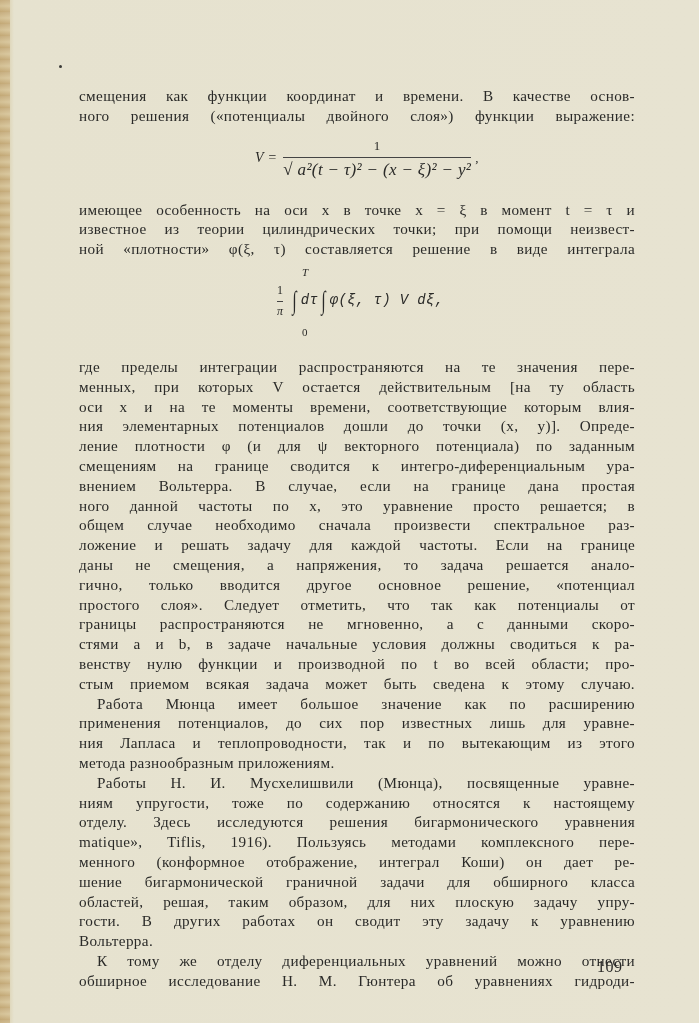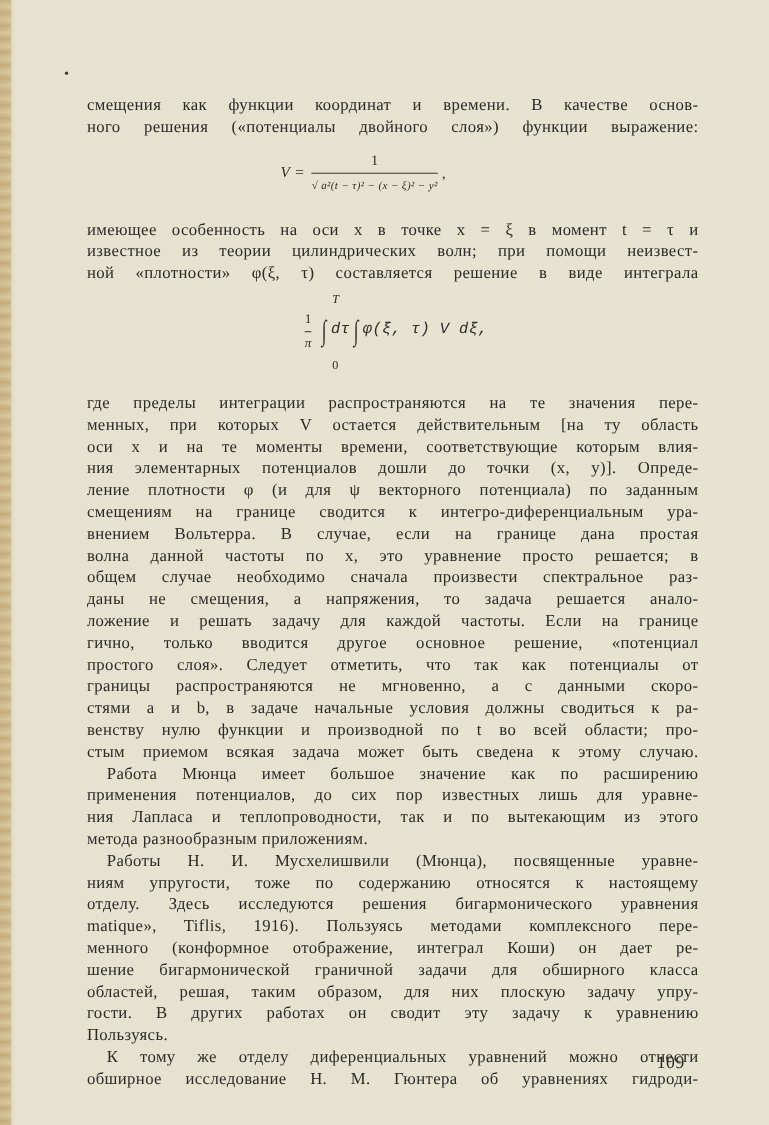--- a/index.html
+++ b/index.html
@@ -31,21 +31,21 @@
     .formula1 {
       position: relative; height: 60px; margin: 6px 0 8px 0;
     }
     .f1 {
       position: absolute; left: 176px; top: 4px;
       font-style: italic; font-size: 13px; display: flex; align-items: center;
     }
     .f1 .lhs { margin-right: 6px; font-size: 14px; }
     .frac { display: inline-flex; flex-direction: column; align-items: center; }
     .frac .num { font-style: normal; font-size: 13px; padding-bottom: 2px; }
-    .frac .den { border-top: 1px solid #444; padding-top: 2px; font-size: 10px; }
+    .frac .den { border-top: 1px solid #444; padding-top: 2px; font-size: 17px; }
     .f1 .comma { margin-left: 4px; font-style: normal; }
     .formula2 {
       position: relative; height: 86px; margin: 4px 0 8px 0;
     }
     .f2 {
       position: absolute; left: 198px; top: 0px; font-size: 14px;
     }
     .f2 .T { position: absolute; left: 25px; top: 0; font-style: italic; font-size: 11px; }
     .f2 .zero { position: absolute; left: 25px; top: 60px; font-size: 11px; }
     .f2 .body { position: absolute; left: 0; top: 18px; white-space: nowrap; display: flex; align-items: center; }
@@ -77,21 +77,21 @@
       <span class="frac">
         <span class="num">1</span>
         <span class="den">√ a²(t − τ)² − (x − ξ)² − y²</span>
       </span>
       <span class="comma">,</span>
     </div>
   </div>
 
   <div>
     <span class="line">имеющее особенность на оси x в точке x = ξ в момент t = τ и</span>
-    <span class="line">известное из теории цилиндрических волн; при помощи неизвест-</span>
+    <span class="line">известное из теории цилиндрических точки; при помощи неизвест-</span>
     <span class="line">ной «плотности» φ(ξ, τ) составляется решение в виде интеграла</span>
   </div>
 
   <div class="formula2">
     <div class="f2">
       <span class="T">T</span>
       <div class="body">
         <span class="pi-frac">
           <span>1</span>
           <span class="den">π</span>
@@ -106,24 +106,24 @@
   </div>
 
   <div>
     <span class="line">где пределы интеграции распространяются на те значения пере-</span>
     <span class="line">менных, при которых V остается действительным [на ту область</span>
     <span class="line">оси x и на те моменты времени, соответствующие которым влия-</span>
     <span class="line">ния элементарных потенциалов дошли до точки (x, y)]. Опреде-</span>
     <span class="line">ление плотности φ (и для ψ векторного потенциала) по заданным</span>
     <span class="line">смещениям на границе сводится к интегро-диференциальным ура-</span>
     <span class="line">внением Вольтерра. В случае, если на границе дана простая</span>
-    <span class="line">волна данной частоты по x, это уравнение просто решается; в</span>
+    <span class="line">ного данной частоты по x, это уравнение просто решается; в</span>
     <span class="line">общем случае необходимо сначала произвести спектральное раз-</span>
+    <span class="line">ложение и решать задачу для каждой частоты. Если на границе</span>
     <span class="line">даны не смещения, а напряжения, то задача решается анало-</span>
-    <span class="line">ложение и решать задачу для каждой частоты. Если на границе</span>
     <span class="line">гично, только вводится другое основное решение, «потенциал</span>
     <span class="line">простого слоя». Следует отметить, что так как потенциалы от</span>
     <span class="line">границы распространяются не мгновенно, а с данными скоро-</span>
     <span class="line">стями a и b, в задаче начальные условия должны сводиться к ра-</span>
     <span class="line">венству нулю функции и производной по t во всей области; про-</span>
     <span class="line">стым приемом всякая задача может быть сведена к этому случаю.</span>
   </div>
 
   <div>
     <span class="line indent">Работа Мюнца имеет большое значение как по расширению</span>
@@ -134,21 +134,21 @@
 
   <div>
     <span class="line indent">Работы Н. И. Мусхелишвили (Мюнца), посвященные уравне-</span>
     <span class="line">ниям упругости, тоже по содержанию относятся к настоящему</span>
     <span class="line">отделу. Здесь исследуются решения бигармонического уравнения</span>
     <span class="line">matique», Tiflis, 1916). Пользуясь методами комплексного пере-</span>
     <span class="line">менного (конформное отображение, интеграл Коши) он дает ре-</span>
     <span class="line">шение бигармонической граничной задачи для обширного класса</span>
     <span class="line">областей, решая, таким образом, для них плоскую задачу упру-</span>
     <span class="line">гости. В других работах он сводит эту задачу к уравнению</span>
-    <span class="line last">Пользуясь.</span>
+    <span class="line last">Вольтерра.</span>
   </div>
 
   <div>
     <span class="line indent">К тому же отделу диференциальных уравнений можно отнести</span>
     <span class="line">обширное исследование Н. М. Гюнтера об уравнениях гидроди-</span>
   </div>
 </div>
 
 <div class="page-number">109</div>
 

